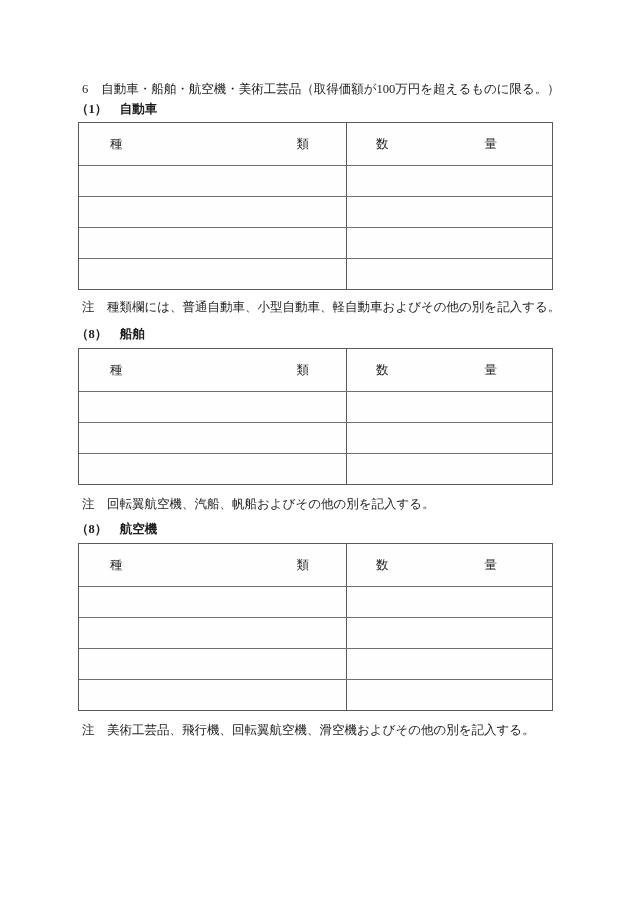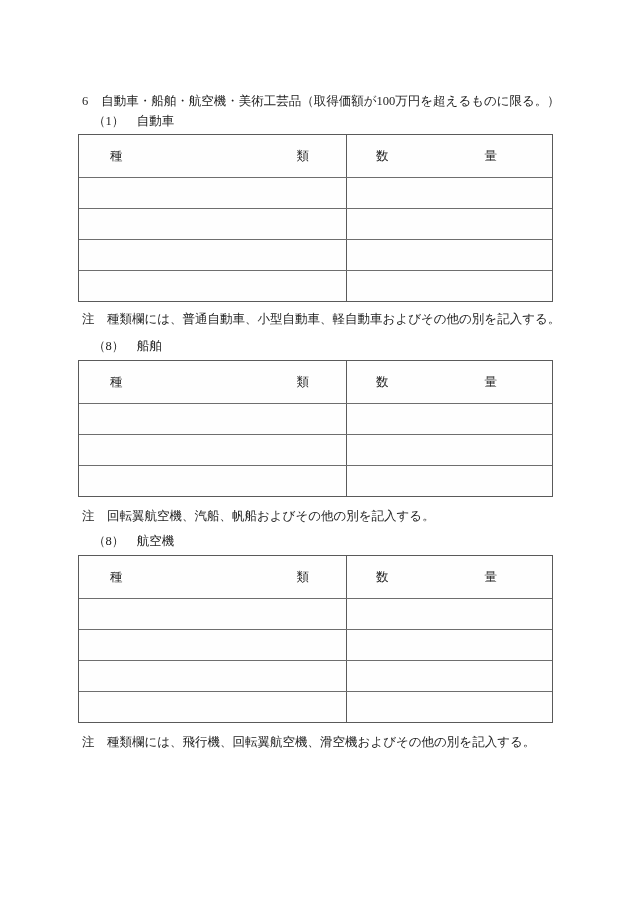--- a/index.html
+++ b/index.html
@@ -9,27 +9,27 @@
   }
   body {
     width: 630px;
     height: 903px;
     position: relative;
     font-family: "Liberation Serif", "DejaVu Serif", serif;
     font-size: 12.5px;
     color: #1e1e1e;
     overflow: hidden;
   }
-  .abs { position: absolute; margin-top: 12px; }
+  .abs { position: absolute; }
 
   .heading { left: 82px; top: 81px; white-space: nowrap; }
   .heading .num { display: inline-block; }
   .heading .title { display: inline-block; margin-left: 13px; }
 
-  .sublabel { left: 93px; white-space: nowrap; }
+  .sublabel { left: 76px; white-space: nowrap; font-weight: bold; }
   .sublabel-1 { top: 101px; }
   .sublabel-2 { top: 326px; }
   .sublabel-3 { top: 521px; }
 
   .form-table {
     left: 78px;
     width: 475px;
     border: 1px solid #5a5a5a;
     box-sizing: border-box;
     background: #fefefe;
@@ -152,13 +152,13 @@
   <div class="row body">
     <div class="cell c1"></div>
     <div class="cell c2"></div>
   </div>
   <div class="row body">
     <div class="cell c1"></div>
     <div class="cell c2"></div>
   </div>
 </div>
 
-<div class="abs note note-3">注　種類欄には、飛行機、回転翼航空機、滑空機およびその他の別を記入する。</div>
+<div class="abs note note-3">注　美術工芸品、飛行機、回転翼航空機、滑空機およびその他の別を記入する。</div>
 
 </body></html>

